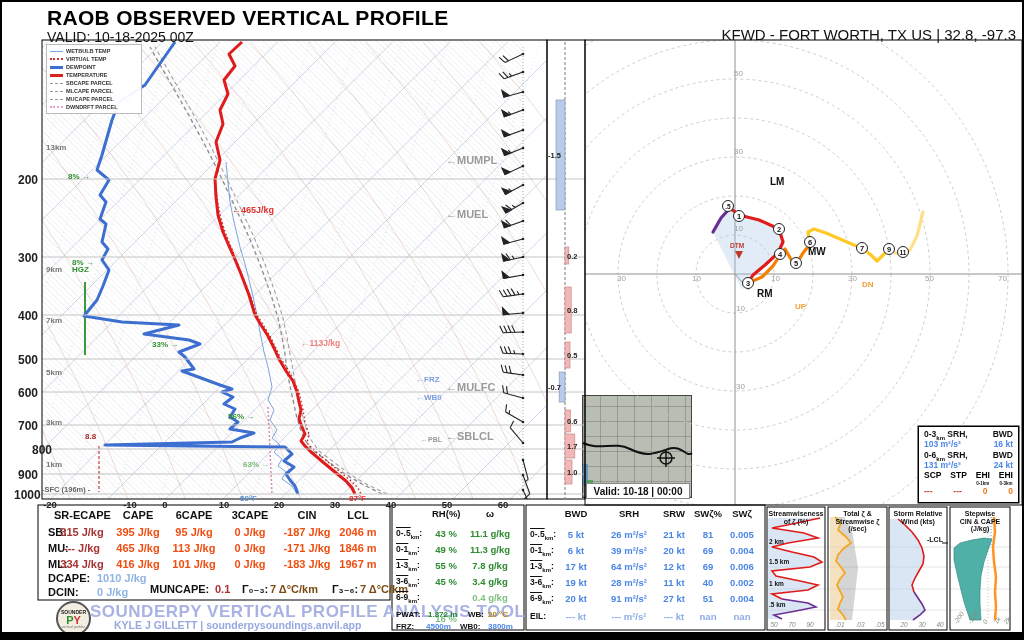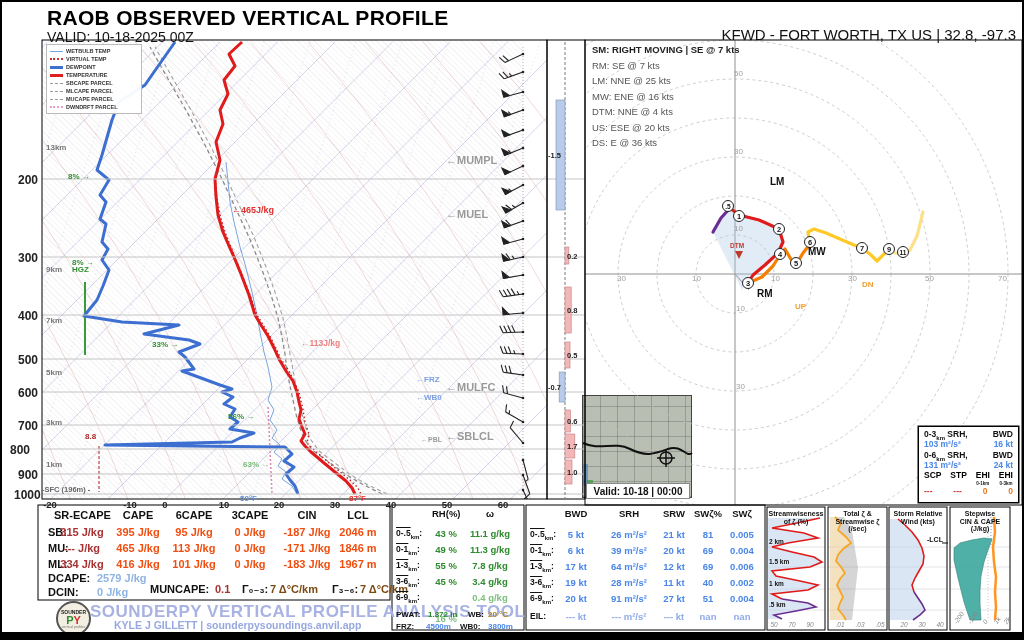--- a/index.html
+++ b/index.html
@@ -416,29 +416,20 @@
         <div class="lg-row">
           <span class="lg-sw dash-gray"></span>
           <span class="lg-lb">MUCAPE PARCEL</span>
         </div>
         <div class="lg-row">
           <span class="lg-sw dot-pink"></span>
           <span class="lg-lb">DWNDRFT PARCEL</span>
         </div>
       </div>
 
-    <div class="abs" id="hodo-info">
-        <div class="first">SM: RIGHT MOVING | SE @ 7 kts</div>
-        <div>RM: SE @ 7 kts</div>
-        <div>LM: NNE @ 25 kts</div>
-        <div>MW: ENE @ 16 kts</div>
-        <div>DTM: NNE @ 4 kts</div>
-        <div>US: ESE @ 20 kts</div>
-        <div>DS: E @ 36 kts</div>
-      </div>
 
     <div class="abs" id="stats-box">
       <div class="sb-row">
           <span><span>0-3</span><sub class="sub">km</sub> <span>SRH,</span></span>
           <span>BWD</span>
         </div>
       <div class="sb-val">
           <span>103 m²/s²</span>
           <span>16 kt</span>
         </div>
@@ -485,21 +476,21 @@
       <span class="abs omlab" style="left: 533px; top: 381px; text-align: right;">-0.7</span>
       <span class="abs omlab" style="left: 565px; top: 415px;">0.6</span>
       <span class="abs omlab" style="left: 565px; top: 440px;">1.7</span>
       <span class="abs omlab" style="left: 565px; top: 466px;">1.0</span>
       <span class="abs ptick" style="left: 12px; top: 171px;">200</span>
       <span class="abs ptick" style="left: 12px; top: 249px;">300</span>
       <span class="abs ptick" style="left: 12px; top: 307px;">400</span>
       <span class="abs ptick" style="left: 12px; top: 351px;">500</span>
       <span class="abs ptick" style="left: 12px; top: 384px;">600</span>
       <span class="abs ptick" style="left: 12px; top: 417px;">700</span>
-      <span class="abs ptick" style="left: 4px; top: 441px;">800</span>
+      <span class="abs ptick" style="left: 26px; top: 441px;">800</span>
       <span class="abs ptick" style="left: 12px; top: 466px;">900</span>
       <span class="abs ptick" style="left: 12px; top: 486px;">1000</span>
       <span class="abs hlab" style="left: 44px; top: 141px;">13km</span>
       <span class="abs hlab" style="left: 44px; top: 263px;">9km</span>
       <span class="abs hlab" style="left: 44px; top: 314px;">7km</span>
       <span class="abs hlab" style="left: 44px; top: 366px;">5km</span>
       <span class="abs hlab" style="left: 44px; top: 416px;">3km</span>
       <span class="abs hlab" style="left: 44px; top: 458px;">1km</span>
       <span class="abs sfc" style="left: 40px; top: 483px;">-SFC (196m) -</span>
       <span class="abs ttick" style="left: 35px; top: 497px;">-20</span>
@@ -567,21 +558,21 @@
       <span class="abs th-v cc" style="left: 277px; top: 540px; width: 56px;">-171 J/kg</span>
       <span class="abs th-v cc" style="left: 328px; top: 540px; width: 56px;">1846 m</span>
       <span class="abs th-lab" style="left: 46px; top: 556px;">ML:</span>
       <span class="abs th-v0 cc" style="left: 52px; top: 556px; width: 56px;">334 J/kg</span>
       <span class="abs th-v cc" style="left: 108px; top: 556px; width: 56px;">416 J/kg</span>
       <span class="abs th-v cc" style="left: 164px; top: 556px; width: 56px;">101 J/kg</span>
       <span class="abs th-v cc" style="left: 220px; top: 556px; width: 56px;">0 J/kg</span>
       <span class="abs th-v cc" style="left: 277px; top: 556px; width: 56px;">-183 J/kg</span>
       <span class="abs th-v cc" style="left: 328px; top: 556px; width: 56px;">1967 m</span>
       <span class="abs th-lab" style="left: 46px; top: 570px;">DCAPE:</span>
-      <span class="abs th-blue" style="left: 95px; top: 570px;">2579 J/kg</span>
+      <span class="abs th-blue" style="left: 95px; top: 570px;">1010 J/kg</span>
       <span class="abs th-lab" style="left: 46px; top: 584px;">DCIN:</span>
       <span class="abs th-blue" style="left: 95px; top: 584px;">0 J/kg</span>
       <span class="abs th-lab" style="left: 148px; top: 581px;">MUNCAPE:</span>
       <span class="abs th-v0" style="left: 213px; top: 581px;">0.1</span>
       <span class="abs th-lab" style="left: 240px; top: 581px;">Γ₀₋₃:</span>
       <span class="abs th-brown" style="left: 268px; top: 581px;">7 Δ°C/km</span>
       <span class="abs th-lab" style="left: 330px; top: 581px;">Γ₃₋₆:</span>
       <span class="abs th-brown" style="left: 358px; top: 581px;">7 Δ°C/km</span>
       <span class="abs sm-head" style="left: 430px; top: 506px;">RH(%)</span>
       <span class="abs sm-head" style="left: 484px; top: 506px;">ω</span>

